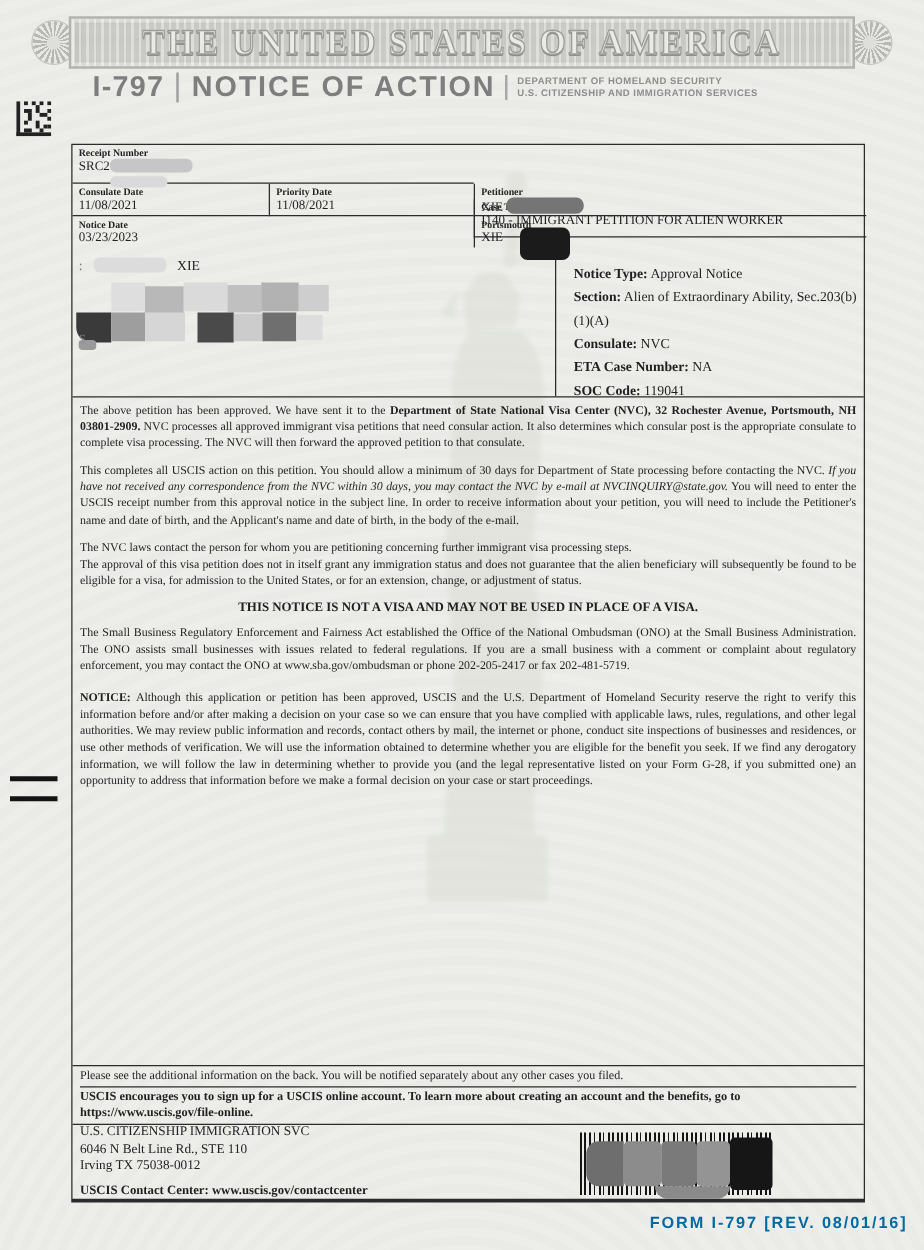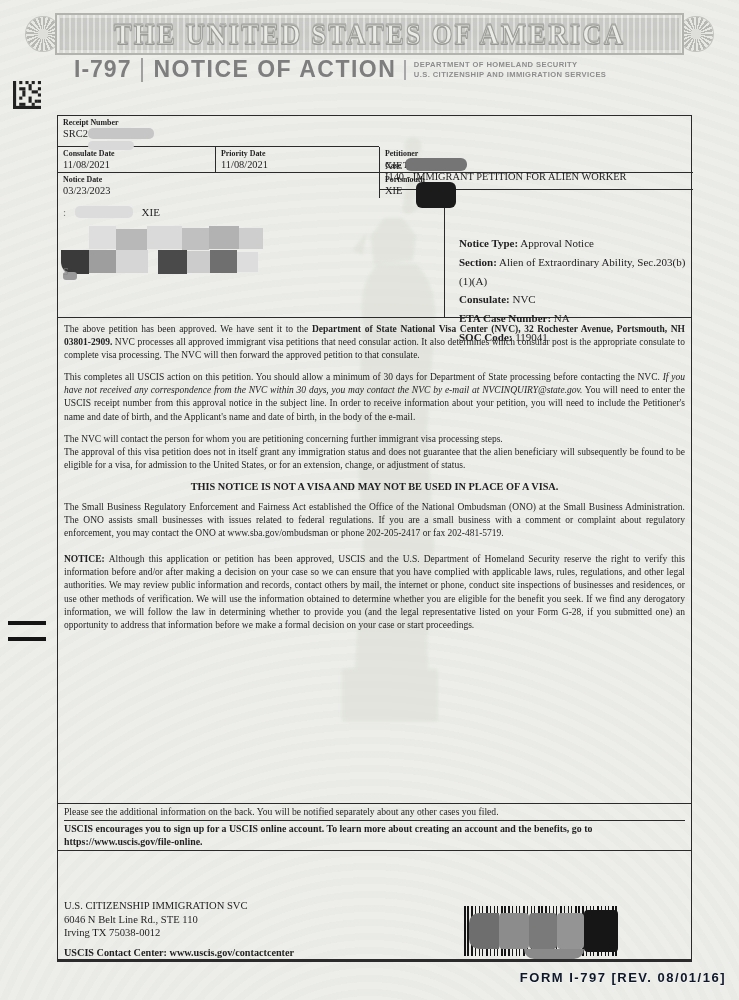--- a/index.html
+++ b/index.html
@@ -41,44 +41,44 @@
   .cell .lbl{font-size:7.9px;font-weight:bold;line-height:9px;display:block;}
   .cell .val{font-size:10.4px;line-height:13px;display:block;white-space:nowrap;}
   .bb{border-bottom:1.4px solid #2b2b2b;} .bl{border-left:1.4px solid #2b2b2b;}
   .redact{display:inline-block;vertical-align:-2px;border-radius:5px;}
   
   .addr-section{position:absolute;top:82px;left:0;width:100%;height:120px;border-bottom:1.6px solid #2b2b2b;box-sizing:border-box;}
   .addressee{position:absolute;left:5px;top:8px;width:370px;font-size:11px;}
   .mosaic div{position:absolute;}
   .notice-cell{position:absolute;left:386px;top:0;width:247px;height:100%;border-left:1.4px solid #2b2b2b;
         box-sizing:border-box;padding:12px 4px 0 14px;}
-  .ninfo{font-size:11px;line-height:18.8px;margin-top:24px;}
+  .ninfo{font-size:11px;line-height:18.8px;}
   .ninfo .nl{font-weight:bold;}
   
   .body-section{position:absolute;top:202px;left:0;width:100%;height:528px;box-sizing:border-box;padding:5px 6px 0 6px;}
   .para{font-size:9.5px;line-height:13.1px;margin:0 0 9px 0;text-align:justify;}
   .para.tight{margin-bottom:0;}
   .center-bold{text-align:center;font-weight:bold;font-size:10.3px;margin:7px 0 9px 0;}
   .b{font-weight:bold;} .i{font-style:italic;}
   
-  .please-box{position:absolute;top:687px;left:0;width:100%;height:48px;box-sizing:border-box;
+  .please-box{position:absolute;top:736px;left:0;width:100%;height:48px;box-sizing:border-box;
         border-top:1.4px solid #2b2b2b;border-bottom:1.4px solid #2b2b2b;padding:2px 6px;}
   .please-line{font-size:9.6px;line-height:12.5px;border-bottom:1.2px solid #2b2b2b;padding-bottom:1px;}
   .signup-line{font-size:9.9px;line-height:13px;font-weight:bold;padding-top:1px;}
   
   .bottom-section{position:absolute;top:778px;left:0;width:100%;height:66px;box-sizing:border-box;padding:5px 6px;}
   .svc-line{font-size:9.6px;line-height:12.5px;}
   .svc-caps{font-size:10.6px;line-height:13.5px;}
   .svc-contact{font-size:10.2px;font-weight:bold;margin-top:7px;}
   .barcode{position:absolute;left:406px;top:12px;width:155px;height:50px;
         background:repeating-linear-gradient(90deg,#151515 0 1.6px,transparent 1.6px 3.4px,#151515 3.4px 4.6px,transparent 4.6px 7.4px);}
   .barcode .cover{position:absolute;border-radius:4px;}
   
   .form-footer{position:absolute;right:13px;top:970px;font-family:"Liberation Sans","DejaVu Sans",sans-serif;
-        font-weight:bold;font-size:13px;letter-spacing:1.5px;color:#0f172a;
+        font-weight:bold;font-size:13px;letter-spacing:1.5px;color:#0369a1;
         text-shadow:0 1px 0 #f4f5f2;}
 </style>
 </head>
 <body>
 
 <div class="page">
 
   <div class="banner">
     <div class="rosette"></div>
     <div class="band">
@@ -204,21 +204,21 @@
           <span>NA</span><br>
           <span class="nl">SOC Code:</span>
           <span>119041</span>
         </div>
       </div>
     </div>
 
     <div class="body-section">
       <p class="para"><span>The above petition has been approved. We have sent it to the </span><span class="b">Department of State National Visa Center (NVC), 32 Rochester Avenue, Portsmouth, NH 03801-2909.</span><span> NVC processes all approved immigrant visa petitions that need consular action. It also determines which consular post is the appropriate consulate to complete visa processing. The NVC will then forward the approved petition to that consulate.</span></p>
       <p class="para"><span>This completes all USCIS action on this petition. You should allow a minimum of 30 days for Department of State processing before contacting the NVC. </span><span class="i">If you have not received any correspondence from the NVC within 30 days, you may contact the NVC by e-mail at NVCINQUIRY@state.gov.</span><span> You will need to enter the USCIS receipt number from this approval notice in the subject line. In order to receive information about your petition, you will need to include the Petitioner's name and date of birth, and the Applicant's name and date of birth, in the body of the e-mail.</span></p>
-      <p class="para tight">The NVC will contact the person for whom you are petitioning concerning further immigrant visa processing steps.</p>
+      <p class="para tight">The NVC laws contact the person for whom you are petitioning concerning further immigrant visa processing steps.</p>
       <p class="para">The approval of this visa petition does not in itself grant any immigration status and does not guarantee that the alien beneficiary will subsequently be found to be eligible for a visa, for admission to the United States, or for an extension, change, or adjustment of status.</p>
       <p class="center-bold">THIS NOTICE IS NOT A VISA AND MAY NOT BE USED IN PLACE OF A VISA.</p>
       <p class="para">The Small Business Regulatory Enforcement and Fairness Act established the Office of the National Ombudsman (ONO) at the Small Business Administration. The ONO assists small businesses with issues related to federal regulations. If you are a small business with a comment or complaint about regulatory enforcement, you may contact the ONO at www.sba.gov/ombudsman or phone 202-205-2417 or fax 202-481-5719.</p>
       <p class="para" style="margin-top:13px;"><span class="b">NOTICE: </span><span>Although this application or petition has been approved, USCIS and the U.S. Department of Homeland Security reserve the right to verify this information before and/or after making a decision on your case so we can ensure that you have complied with applicable laws, rules, regulations, and other legal authorities. We may review public information and records, contact others by mail, the internet or phone, conduct site inspections of businesses and residences, or use other methods of verification. We will use the information obtained to determine whether you are eligible for the benefit you seek. If we find any derogatory information, we will follow the law in determining whether to provide you (and the legal representative listed on your Form G-28, if you submitted one) an opportunity to address that information before we make a formal decision on your case or start proceedings.</span></p>
     </div>
 
     <div class="please-box">
       <div class="please-line">Please see the additional information on the back. You will be notified separately about any other cases you filed.</div>
       <div class="signup-line">USCIS encourages you to sign up for a USCIS online account. To learn more about creating an account and the benefits, go to https://www.uscis.gov/file-online.</div>
     </div>

